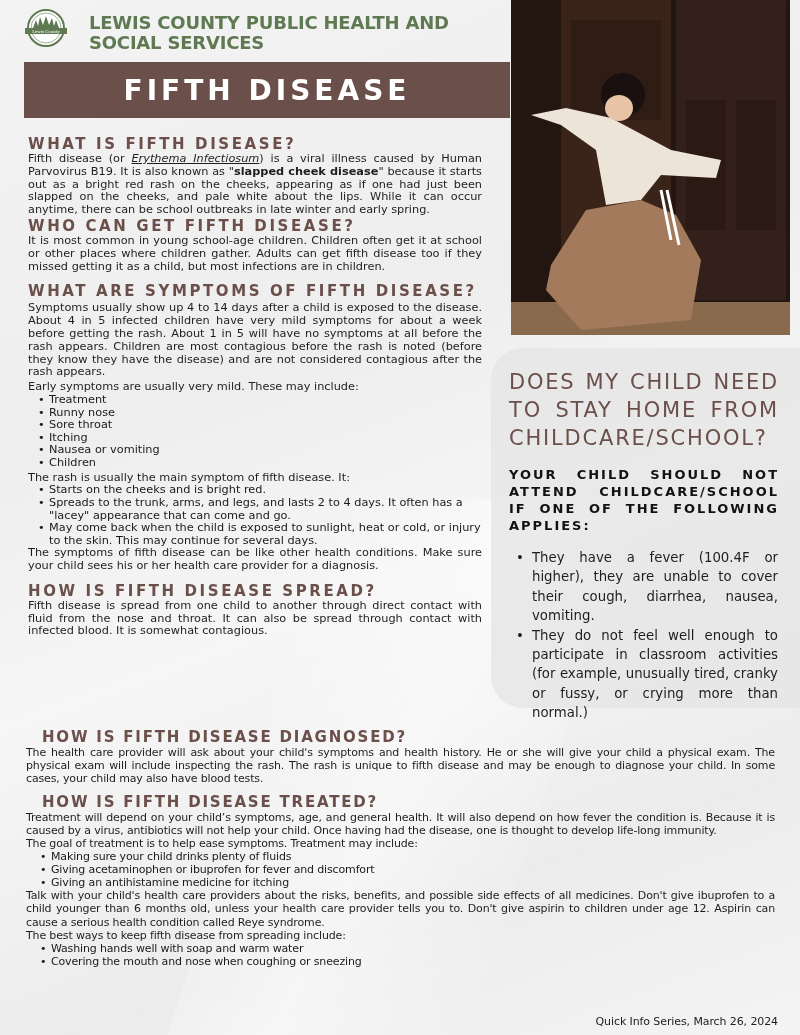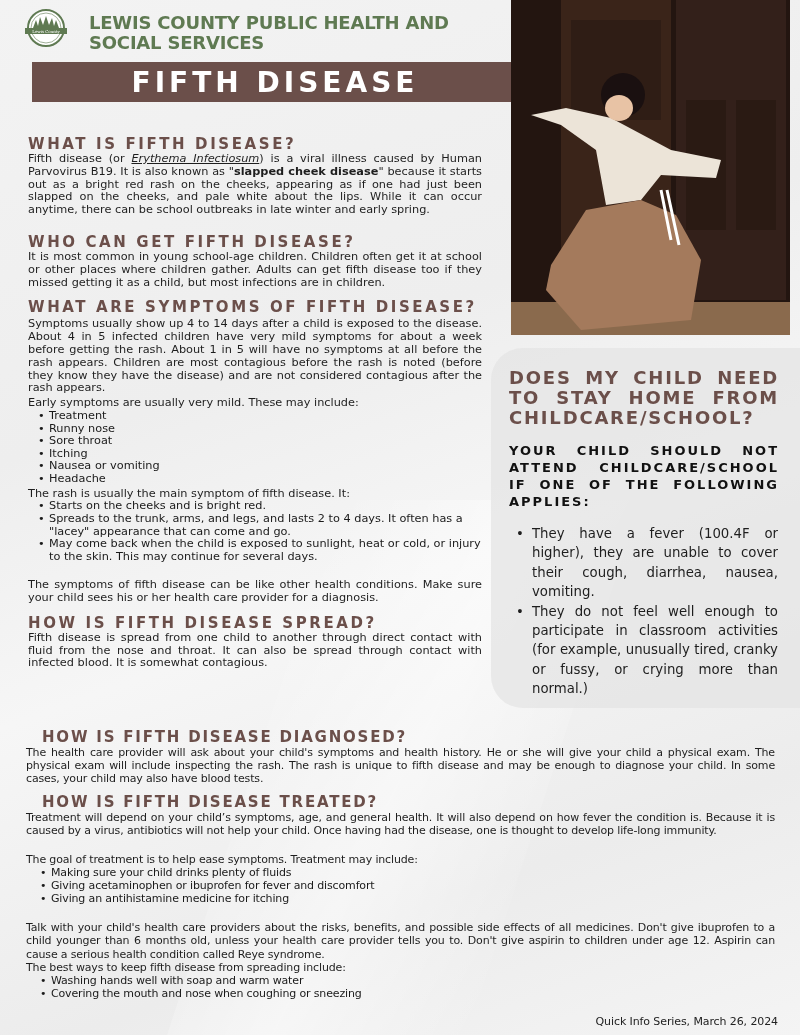--- a/index.html
+++ b/index.html
@@ -19,23 +19,23 @@
   
   .logo {
     position: absolute; left: 21px; top: 8px; width: 50px; height: 40px;
   }
   .org-name {
     position: absolute; left: 89px; top: 13px; width: 400px;
     font-family: "DejaVu Sans", sans-serif; font-weight: bold;
     font-size: 18px; line-height: 20px; color: #5f7a52; letter-spacing: -0.2px;
   }
   .title-banner {
-    position: absolute; left: 24px; top: 62px; width: 486px; height: 40px;
+    position: absolute; left: 24px; top: 62px; width: 486px; height: 56px;
     background: #6b4f4a;
-    display: flex; align-items: center; justify-content: center; margin-left: 8px;
+    display: flex; align-items: center; justify-content: center;
   }
   .title-banner span {
     color: #ffffff; font-weight: bold; font-size: 28px; letter-spacing: 4px;
   }
   .hero-photo {
     position: absolute; left: 511px; top: 0; width: 279px; height: 335px;
     background: #2a1a12; overflow: hidden;
   }
   
   .main-col {
@@ -53,31 +53,31 @@
     font-size: 11.3px; line-height: 12.8px; text-align: justify; color: #1e1e1e;
   }
   .full-col .body-p { font-size: 11px; line-height: 13.2px; letter-spacing: -0.15px; margin-left: 8px; }
   .body-p em { font-style: italic; text-decoration: underline; }
   .body-p b { font-weight: bold; }
   ul.bl { list-style: none; margin-left: 16px; }
   ul.bl li { font-size: 11.3px; line-height: 12.6px; position: relative; padding-left: 5px; }
   ul.bl li::before { content: "•"; position: absolute; left: -6px; }
   .full-col ul.bl { margin-left: 28px; }
   .full-col ul.bl li { font-size: 11px; line-height: 13px; letter-spacing: -0.15px; }
-  .gap4 { margin-top: 16px; }
+  .gap4 { margin-top: 0; }
   .gap2 { margin-top: 2px; }
   
   .stay-box {
     position: absolute; left: 491px; top: 348px; width: 320px; height: 360px;
     background: rgba(228,228,228,0.75);
     border-radius: 32px 0 0 32px;
     padding: 20px 22px 0 18px;
   }
   .stay-h {
-    font-weight: bold; font-size: 18px; line-height: 20px; color: #6b4f4a;
+    font-weight: normal; font-size: 21px; line-height: 28px; color: #6b4f4a;
     letter-spacing: 1.8px; width: 270px; text-align: justify;
   }
   .stay-sub {
     margin-top: 14px; font-weight: bold; font-size: 13px; line-height: 17px;
     letter-spacing: 2px; color: #111; width: 270px; text-align: justify;
   }
   .stay-list { list-style: none; margin-top: 14px; margin-left: 23px; width: 246px; }
   .stay-list li {
     position: relative; font-size: 13.3px; line-height: 19.4px; text-align: justify; color: #1e1e1e;
   }
@@ -139,21 +139,21 @@
   <section>
     <h2 class="sec-h gap4" style="margin-top:9px;">WHAT ARE SYMPTOMS OF FIFTH DISEASE?</h2>
     <p class="body-p gap2">Symptoms usually show up 4 to 14 days after a child is exposed to the disease. About 4 in 5 infected children have very mild symptoms for about a week before getting the rash. About 1 in 5 will have no symptoms at all before the rash appears. Children are most contagious before the rash is noted (before they know they have the disease) and are not considered contagious after the rash appears.</p>
     <p class="body-p gap2">Early symptoms are usually very mild. These may include:</p>
     <ul class="bl">
       <li>Treatment</li>
       <li>Runny nose</li>
       <li>Sore throat</li>
       <li>Itching</li>
       <li>Nausea or vomiting</li>
-      <li>Headache</li>
+      <li>Children</li>
     </ul>
     <p class="body-p gap2">The rash is usually the main symptom of fifth disease. It:</p>
     <ul class="bl">
       <li>Starts on the cheeks and is bright red.</li>
       <li>Spreads to the trunk, arms, and legs, and lasts 2 to 4 days. It often has a "lacey" appearance that can come and go.</li>
       <li>May come back when the child is exposed to sunlight, heat or cold, or injury to the skin. This may continue for several days.</li>
     </ul>
     <p class="body-p gap4">The symptoms of fifth disease can be like other health conditions. Make sure your child sees his or her health care provider for a diagnosis.</p>
   </section>
 

